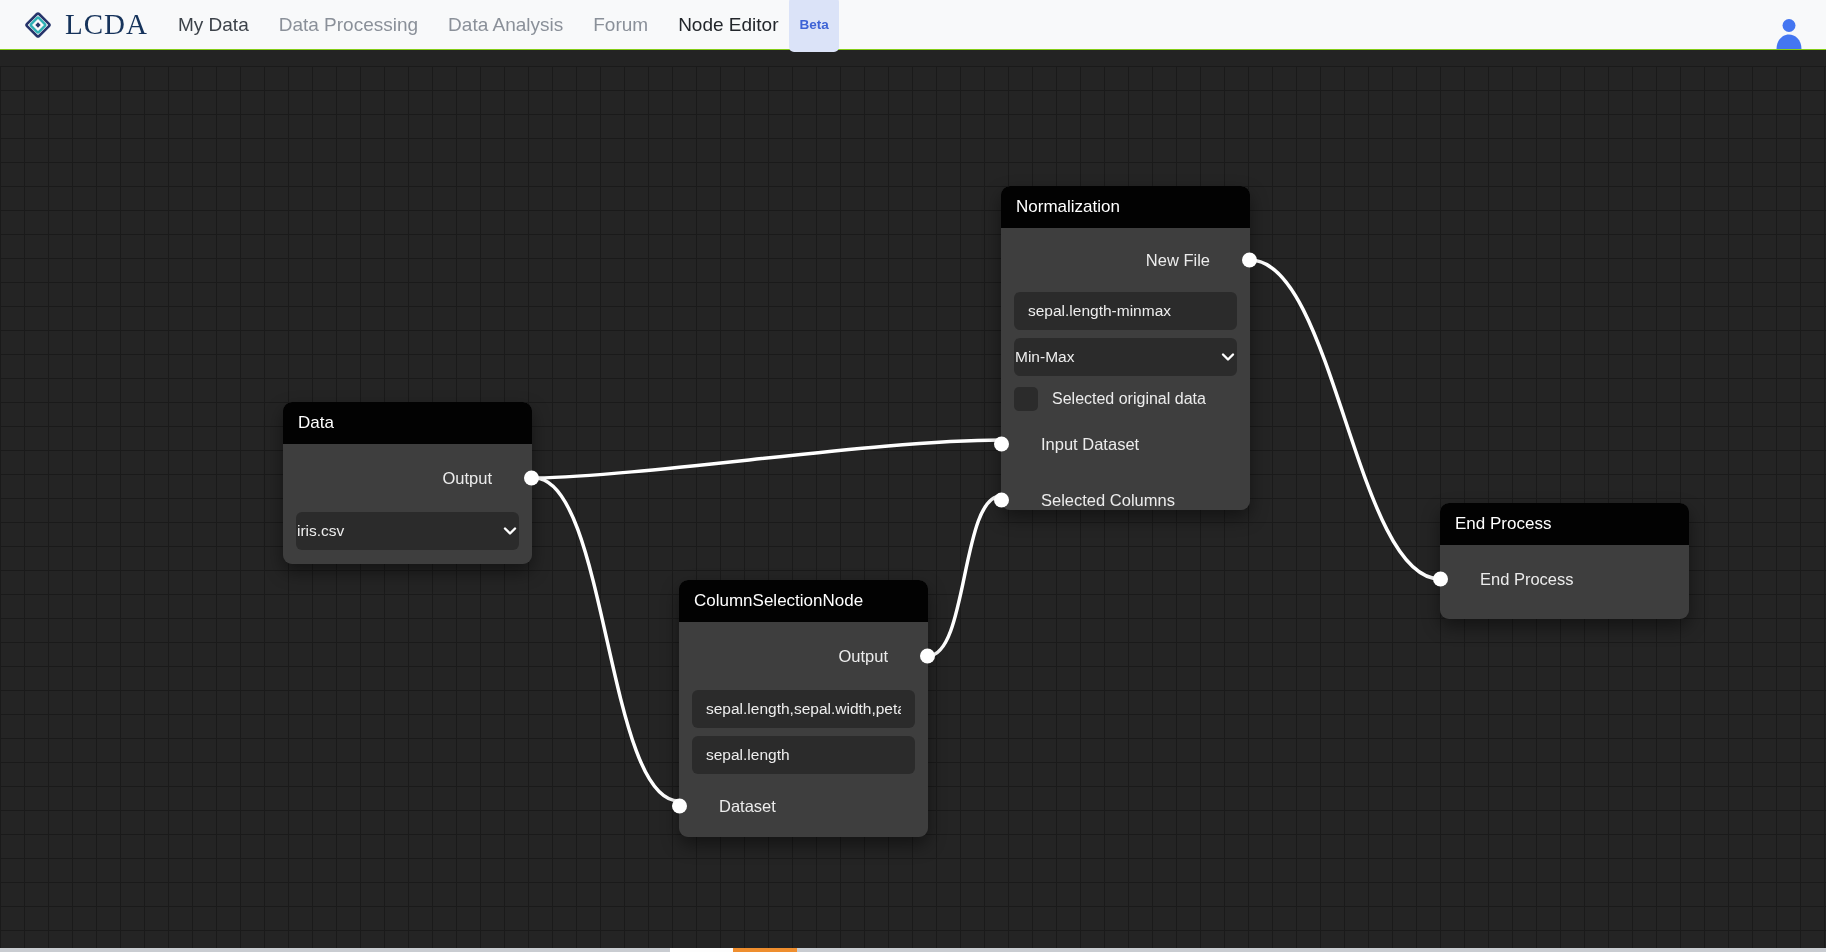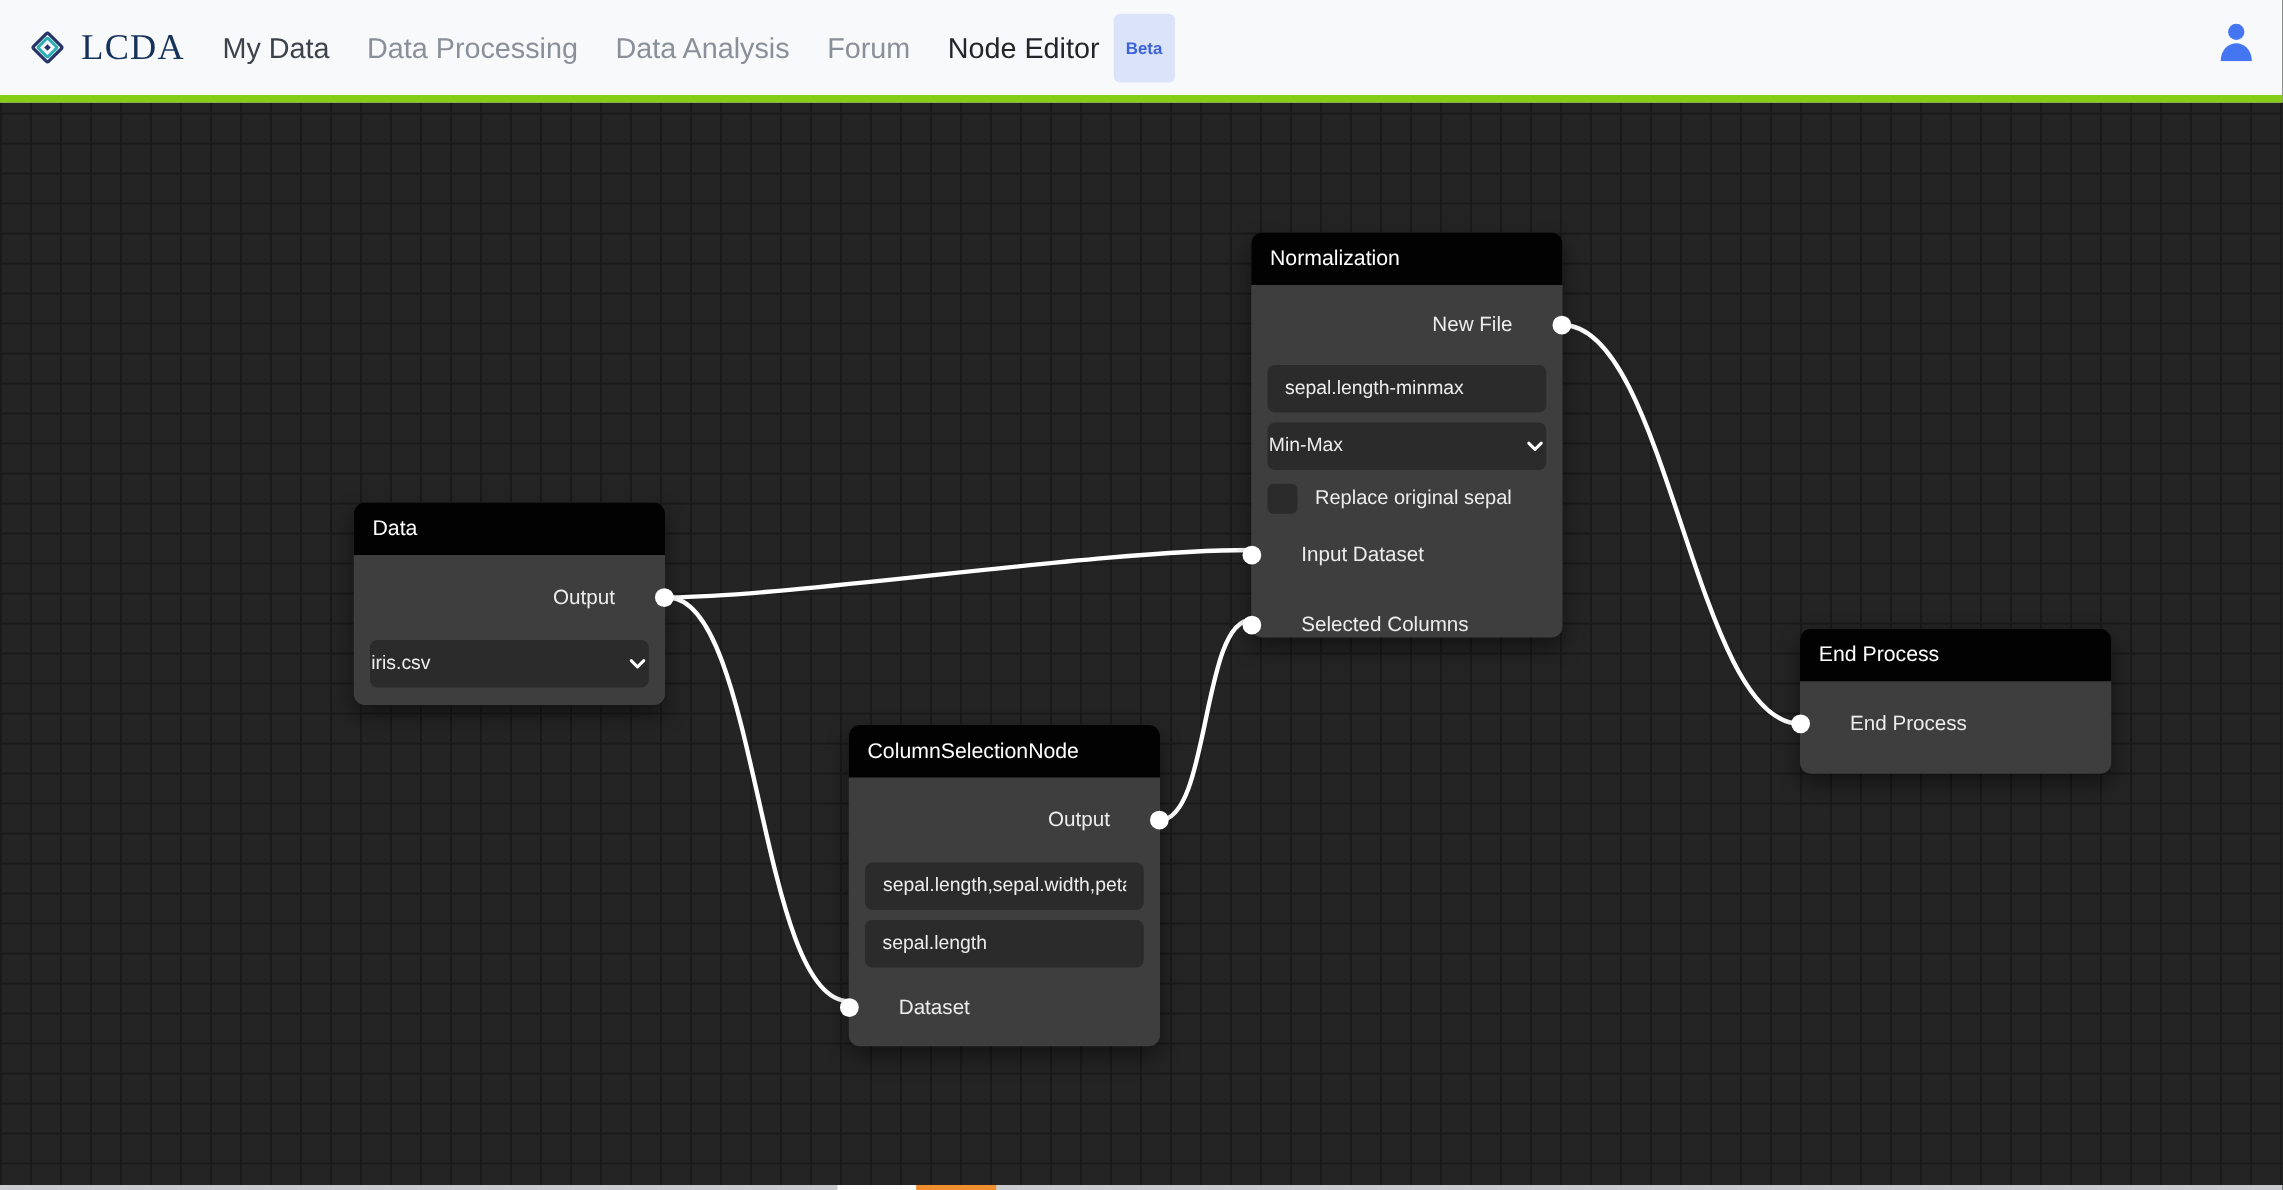--- a/index.html
+++ b/index.html
@@ -1,31 +1,31 @@
 <!DOCTYPE html>
 <html><head>
 <meta charset="utf-8">
 <style>
   * { margin:0; padding:0; box-sizing:border-box; }
   html,body { width:1826px; height:952px; overflow:hidden; background:#232323;
               font-family:"Liberation Sans", sans-serif; }
 
   
   .topnav {
-    position:absolute; top:0; left:0; width:1826px; height:82px;
-    background:#f8f9fa; border-bottom:6px solid #84cc16;
+    position:absolute; top:0; left:0; width:1826px; height:50px;
+    background:#f8f9fa; border-bottom:1px solid #84cc16;
     display:flex; align-items:center; z-index:30;
   }
   .brand { display:flex; align-items:center; gap:9px; padding-left:20px; cursor:pointer; }
   .brand-text {
     font-family:"Liberation Serif", serif; font-size:29px; color:#16335b;
     letter-spacing:1px; font-weight:500;
   }
   .menu { display:flex; align-items:center; margin-left:30px; gap:30px; }
-  .menu-item { font-size:23px; color:#8a9099; cursor:pointer; white-space:nowrap; }
+  .menu-item { font-size:19px; color:#8a9099; cursor:pointer; white-space:nowrap; }
   .menu-item.dark { color:#3c4249; }
   .menu-item.active { color:#22262b; }
   .beta-badge {
     display:inline-block; margin-left:11px; background:#dbe3f8; color:#3d63d6;
     font-size:13.5px; font-weight:bold; padding:20px 10px; border-radius:5px;
     vertical-align:2px;
   }
   .user-icon { position:absolute; right:22px; top:17px; width:30px; height:32px; cursor:pointer; }
 
   
@@ -171,21 +171,21 @@
         <input class="ctrl" type="text" value="sepal.length-minmax" style="">
         <div class="ctrl select-ctrl" style="margin-top:8px;">
           <span>Min-Max</span>
           <svg class="chevron" viewBox="0 0 16 16">
             <polyline points="3,5.5 8,10.5 13,5.5" fill="none" stroke="#fff" stroke-width="2.4" stroke-linecap="round" stroke-linejoin="round"></polyline>
           </svg>
         </div>
       </div>
       <div class="checkbox-row">
         <span class="checkbox"></span>
-        <span>Replace original sepal</span>
+        <span>Selected original data</span>
       </div>
       <div class="port-row in" style="margin-top:4px;">
         <span class="port-dot"></span>
         <span>Input Dataset</span>
       </div>
       <div class="port-row in">
         <span class="port-dot"></span>
         <span>Selected Columns</span>
       </div>
     </div>

